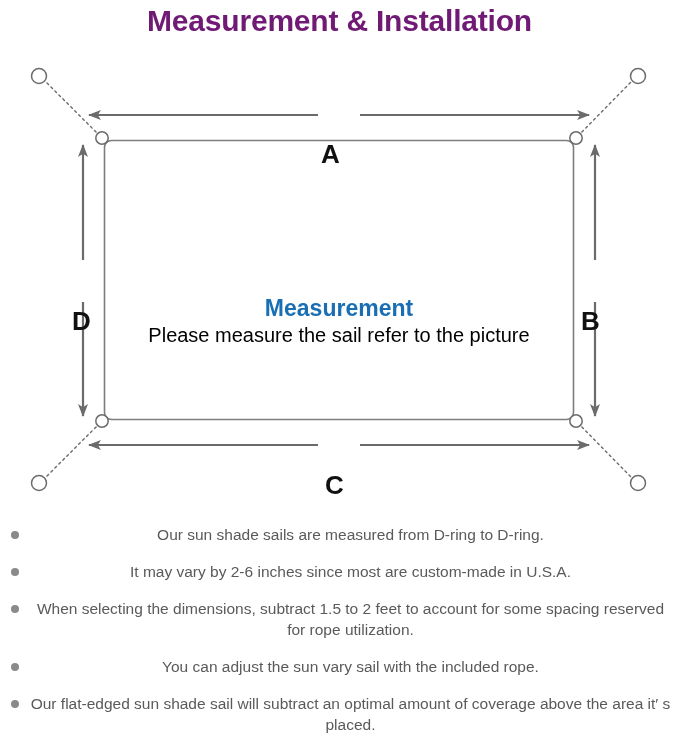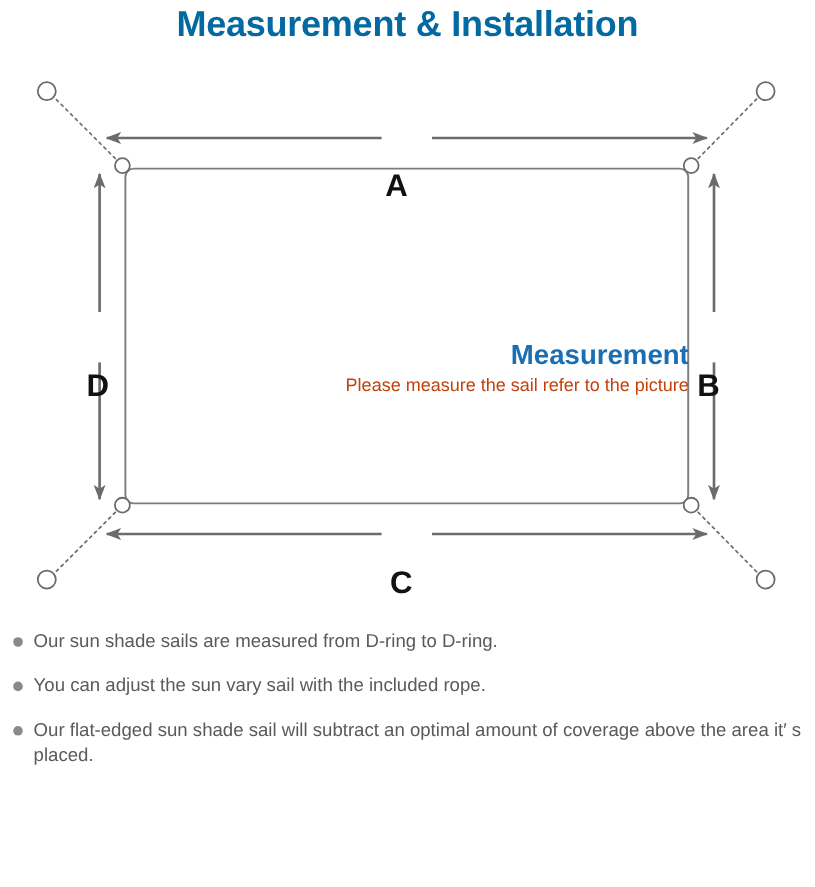--- a/index.html
+++ b/index.html
@@ -21,49 +21,49 @@
     height: 739px;
   }
   .title {
     position: absolute;
     left: 0;
     top: 0;
     width: 679px;
     text-align: center;
     font-size: 30px;
     font-weight: bold;
-    color: #0369a1;
+    color: #701a75;
     letter-spacing: -0.2px;
     line-height: 40px;
     padding-top: 1px;
   }
   .diagram {
     position: absolute;
     left: 0;
     top: 44px;
     width: 679px;
     height: 470px;
   }
   .sail-label {
     position: absolute;
     left: 104px;
-    top: 236px;
+    top: 249px;
     width: 470px;
-    text-align: right;
+    text-align: center;
     pointer-events: none;
   }
   .sail-title {
     font-size: 23px;
     font-weight: bold;
     color: #1a6fb4;
     line-height: 30px;
   }
   .sail-sub {
-    font-size: 15px;
-    color: #c2410c;
+    font-size: 20px;
+    color: #000000;
     line-height: 22px;
     margin-top: 1px;
   }
   .dim-letter {
     position: absolute;
     font-size: 26px;
     font-weight: bold;
     color: #111111;
     font-family: "Liberation Sans", sans-serif;
     line-height: 26px;
@@ -90,21 +90,21 @@
   }
   .note .dot {
     position: absolute;
     left: 11px;
     top: 7px;
     width: 8px;
     height: 8px;
     border-radius: 50%;
     background: #8a8a8a;
   }
-  .note-text { display: block; }
+  .note-text { display: block; text-align: center; }
 </style>
 </head>
 <body>
 
 <div class="page">
 
   <div class="title">Measurement &amp; Installation</div>
 
   <div class="diagram">
     <svg width="679" height="470" viewBox="0 0 679 470" xmlns="http://www.w3.org/2000/svg">
@@ -155,20 +155,28 @@
     <div class="dim-letter dim-d">D</div>
   </div>
 
   <div class="notes">
     <div class="note">
       <span class="dot"></span>
       <span class="note-text">Our sun shade sails are measured from D-ring to D-ring.</span>
     </div>
     <div class="note">
       <span class="dot"></span>
+      <span class="note-text">It may vary by 2-6 inches since most are custom-made in U.S.A.</span>
+    </div>
+    <div class="note">
+      <span class="dot"></span>
+      <span class="note-text">When selecting the dimensions, subtract 1.5 to 2 feet to account for some spacing reserved for rope utilization.</span>
+    </div>
+    <div class="note">
+      <span class="dot"></span>
       <span class="note-text">You can adjust the sun vary sail with the included rope.</span>
     </div>
     <div class="note">
       <span class="dot"></span>
       <span class="note-text">Our flat-edged sun shade sail will subtract an optimal amount of coverage above the area it′ s placed.</span>
     </div>
   </div>
 
 </div>
 

